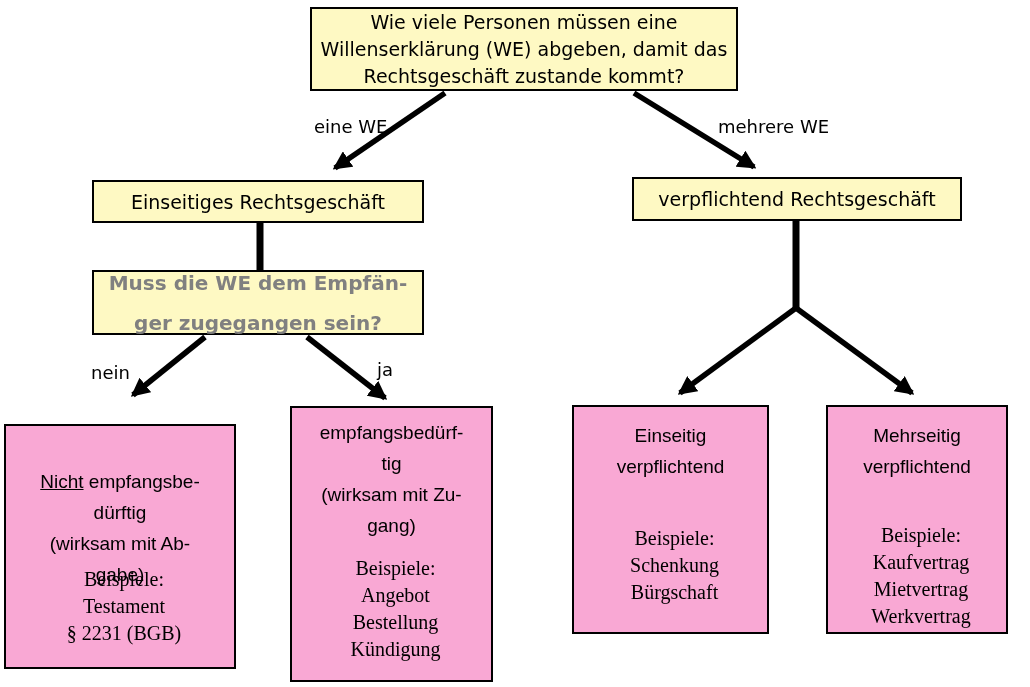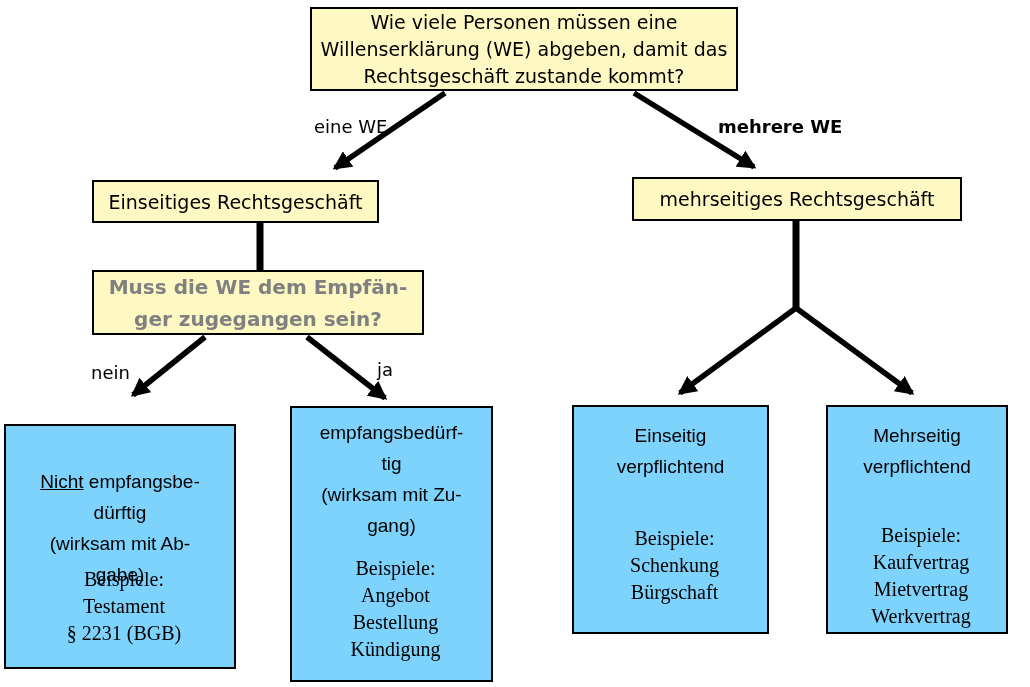--- a/index.html
+++ b/index.html
@@ -31,49 +31,49 @@
     display: flex;
     align-items: center;
     justify-content: center;
     text-align: center;
   }
   #box-root {
     left: 310px; top: 7px; width: 428px; height: 84px;
     font-size: 19px; line-height: 27px;
   }
   #box-unilateral {
-    left: 92px; top: 180px; width: 287px; height: 43px;
+    left: 92px; top: 180px; width: 332px; height: 43px;
     font-size: 19px;
   }
   #box-multilateral {
     left: 632px; top: 177px; width: 330px; height: 44px;
     font-size: 19px;
   }
   #box-question {
     left: 92px; top: 270px; width: 332px; height: 65px;
-    font-size: 20px; line-height: 32px;
+    font-size: 20px; line-height: 40px;
     font-weight: bold;
     color: #808080;
     white-space: pre-line;
   }
   .edge-label {
     position: absolute;
     font-size: 18px;
     white-space: nowrap;
   }
   #label-eine-we   { left: 282px; top: 116px; margin-left: 32px; }
-  #label-mehrere-we{ left: 718px; top: 116px; font-weight: bold; }
+  #label-mehrere-we{ left: 718px; top: 116px; }
   #label-nein      { left: 91px;  top: 362px; text-align: right; }
   #label-ja        { left: 377px; top: 359px; }
 
   .leaf {
     position: absolute;
     box-sizing: border-box;
     border: 2px solid #000000;
-    background: #7dd3fc;
+    background: #f9a8d4;
   }
   #leaf-not-receipt { left: 4px;   top: 424px; width: 232px; height: 245px; }
   #leaf-receipt     { left: 290px; top: 406px; width: 203px; height: 276px; }
   #leaf-one-oblig   { left: 572px; top: 405px; width: 197px; height: 229px; }
   #leaf-multi-oblig { left: 826px; top: 405px; width: 182px; height: 229px; }
 
   .leaf-title {
     padding-top: 9px;
     text-align: center;
     font-family: "Liberation Sans", sans-serif;
@@ -128,21 +128,21 @@
   </div>
 
   <span id="label-eine-we" class="edge-label">eine WE</span>
   <span id="label-mehrere-we" class="edge-label">mehrere WE</span>
 
   <div id="box-unilateral" class="box center-box">
     <span>Einseitiges Rechtsgeschäft</span>
   </div>
 
   <div id="box-multilateral" class="box center-box">
-    <span>mehrseitiges Rechtsgeschäft</span>
+    <span>verpflichtend Rechtsgeschäft</span>
   </div>
 
   <div id="box-question" class="box center-box">
     <span>Muss die WE dem Empfän-
 ger zugegangen sein?</span>
   </div>
 
   <span id="label-nein" class="edge-label">nein</span>
   <span id="label-ja" class="edge-label">ja</span>
 

